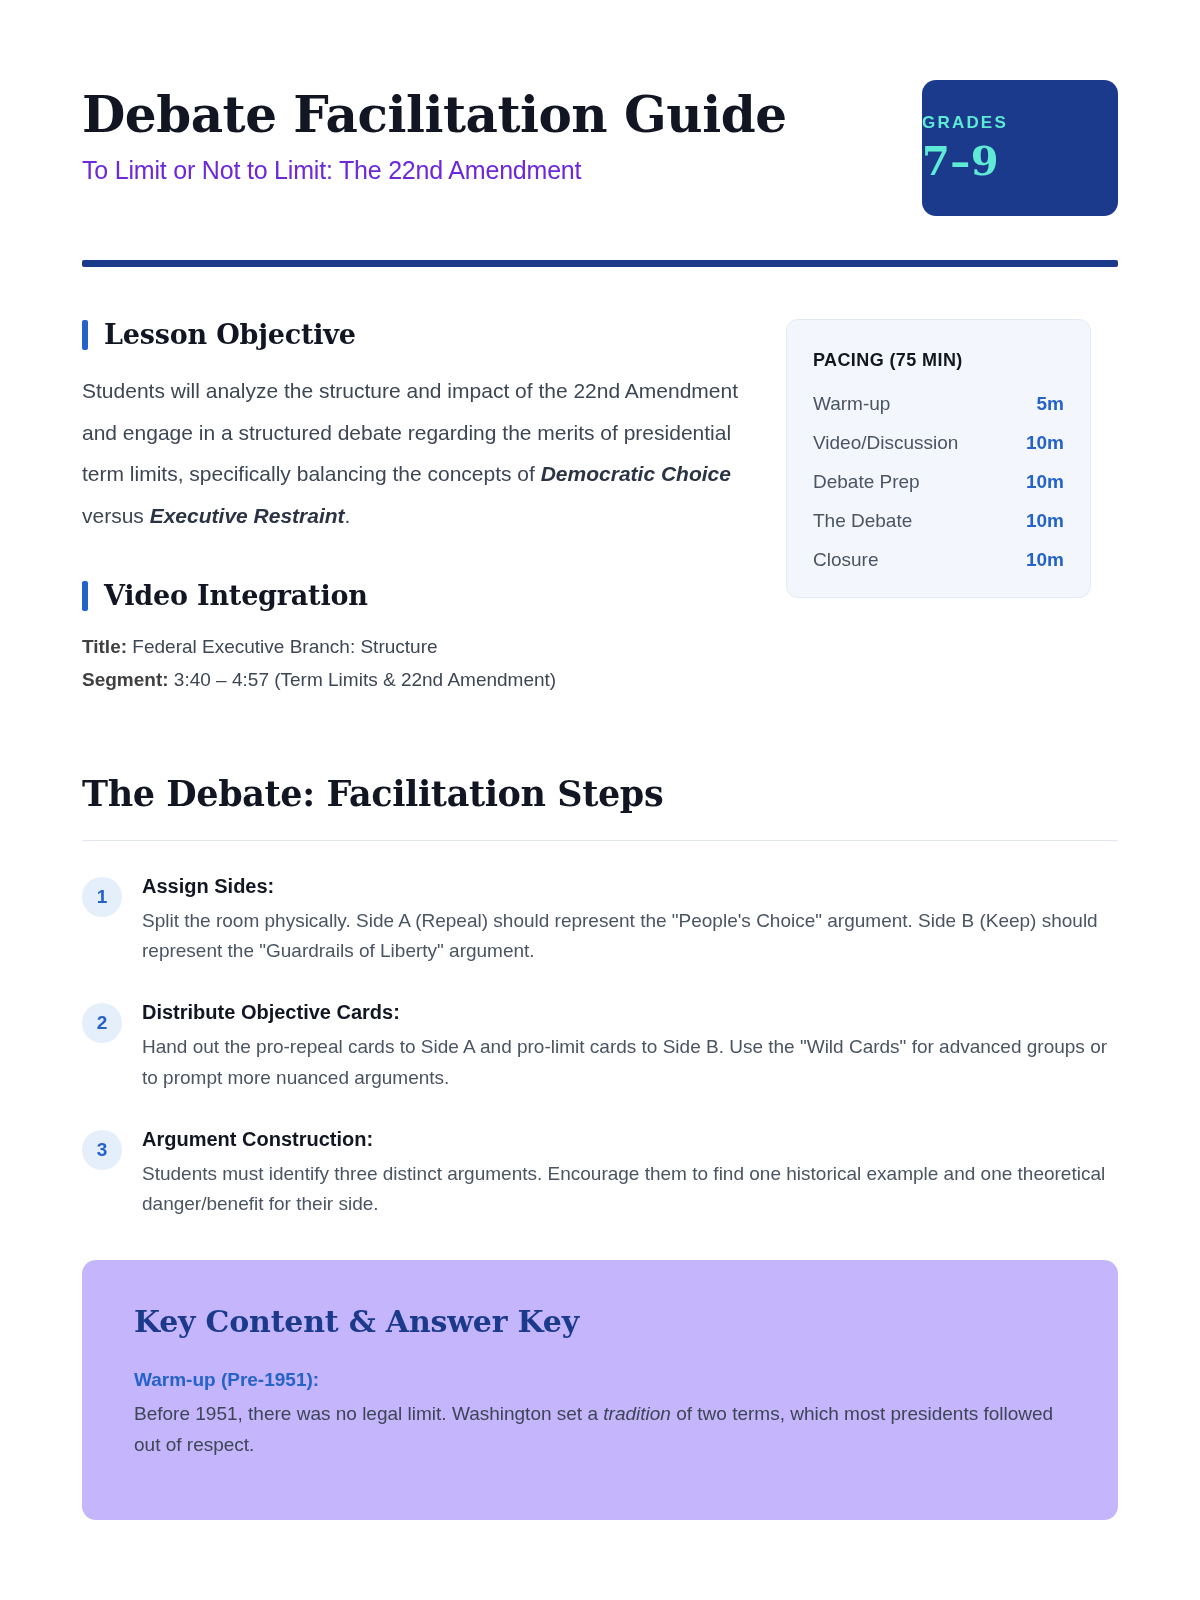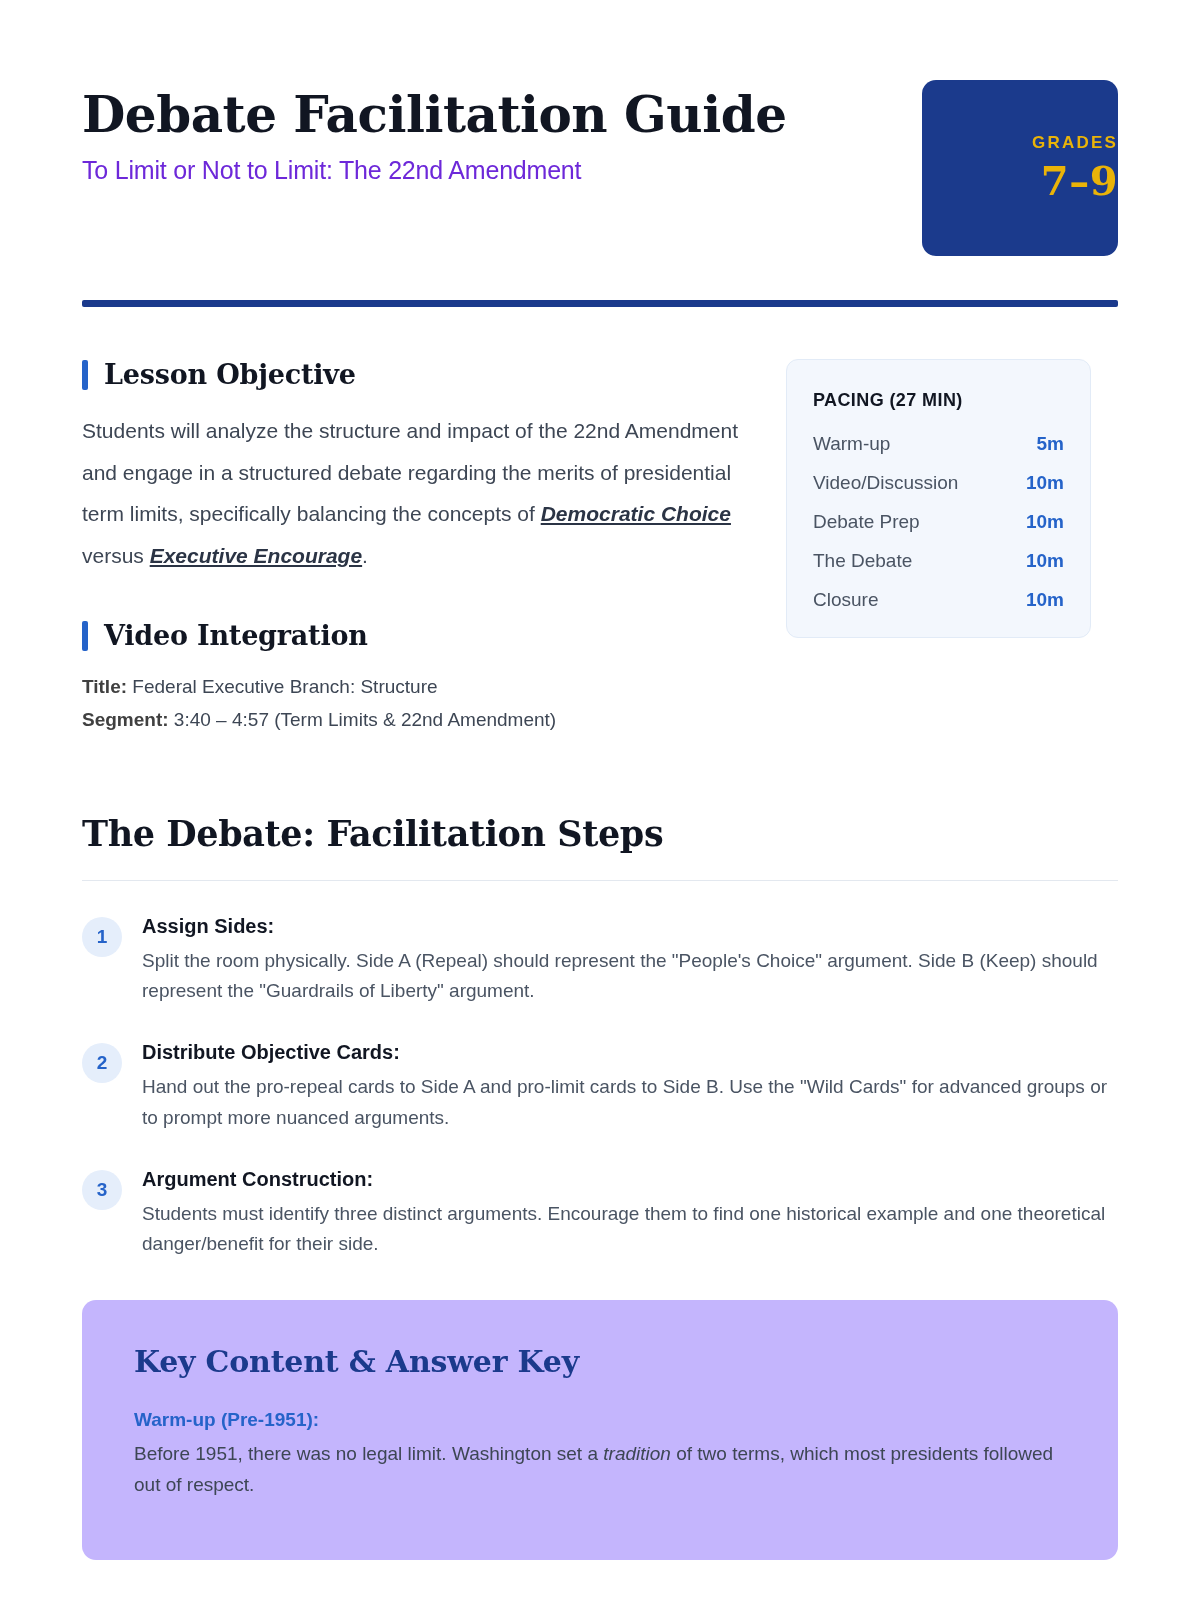--- a/index.html
+++ b/index.html
@@ -43,27 +43,27 @@
   }
   .doc-subtitle {
     font-size: 25px;
     color: #6d28d9;
     font-weight: 400;
     margin: 0;
     letter-spacing: -0.2px;
   }
   .grade-badge {
     width: 196px;
-    height: 176px;
+    height: 136px;
     background: #1b3a8c;
     border-radius: 14px;
-    color: #eab308;
+    color: #5eead4;
     display: flex;
     flex-direction: column;
-    align-items: flex-end;
+    align-items: flex-start;
     justify-content: center;
     box-sizing: border-box;
     margin-top: 2px;
   }
   .grade-badge .lbl {
     font-size: 17px;
     font-weight: bold;
     letter-spacing: 2.2px;
     margin-bottom: 4px;
   }
@@ -120,21 +120,20 @@
   .objective-text {
     font-size: 21px;
     line-height: 1.98;
     color: #3d4654;
     margin: 0 0 44px 0;
   }
   .objective-text b {
     color: #2b3445;
     font-style: italic;
     font-weight: bold;
-    text-decoration: underline;
   }
 
   .video-line {
     font-size: 19px;
     line-height: 1.72;
     color: #3d4654;
     margin: 0;
   }
   .video-line b { color: #404040; }
 
@@ -260,34 +259,34 @@
   <div class="header-rule"></div>
 
   <div class="body-cols">
 
     <div class="col-main">
 
       <div class="sec-head">
         <span class="bar"></span>
         <h2>Lesson Objective</h2>
       </div>
-      <p class="objective-text"><span>Students will analyze the structure and impact of the 22nd Amendment and engage in a structured debate regarding the merits of presidential term limits, specifically balancing the concepts of </span><b>Democratic Choice</b><span> versus </span><b>Executive Encourage</b><span>.</span></p>
+      <p class="objective-text"><span>Students will analyze the structure and impact of the 22nd Amendment and engage in a structured debate regarding the merits of presidential term limits, specifically balancing the concepts of </span><b>Democratic Choice</b><span> versus </span><b>Executive Restraint</b><span>.</span></p>
 
       <div class="sec-head">
         <span class="bar"></span>
         <h2>Video Integration</h2>
       </div>
       <p class="video-line"><b>Title:</b> <span>Federal Executive Branch: Structure</span></p>
       <p class="video-line"><b>Segment:</b> <span>3:40 – 4:57 (Term Limits &amp; 22nd Amendment)</span></p>
 
     </div>
 
     <div class="col-side">
       <div class="pacing-card">
-        <p class="pacing-title">PACING (27 MIN)</p>
+        <p class="pacing-title">PACING (75 MIN)</p>
 
         <div class="pacing-row">
           <span class="k">Warm-up</span>
           <span class="v">5m</span>
         </div>
         <div class="pacing-row">
           <span class="k">Video/Discussion</span>
           <span class="v">10m</span>
         </div>
         <div class="pacing-row">

